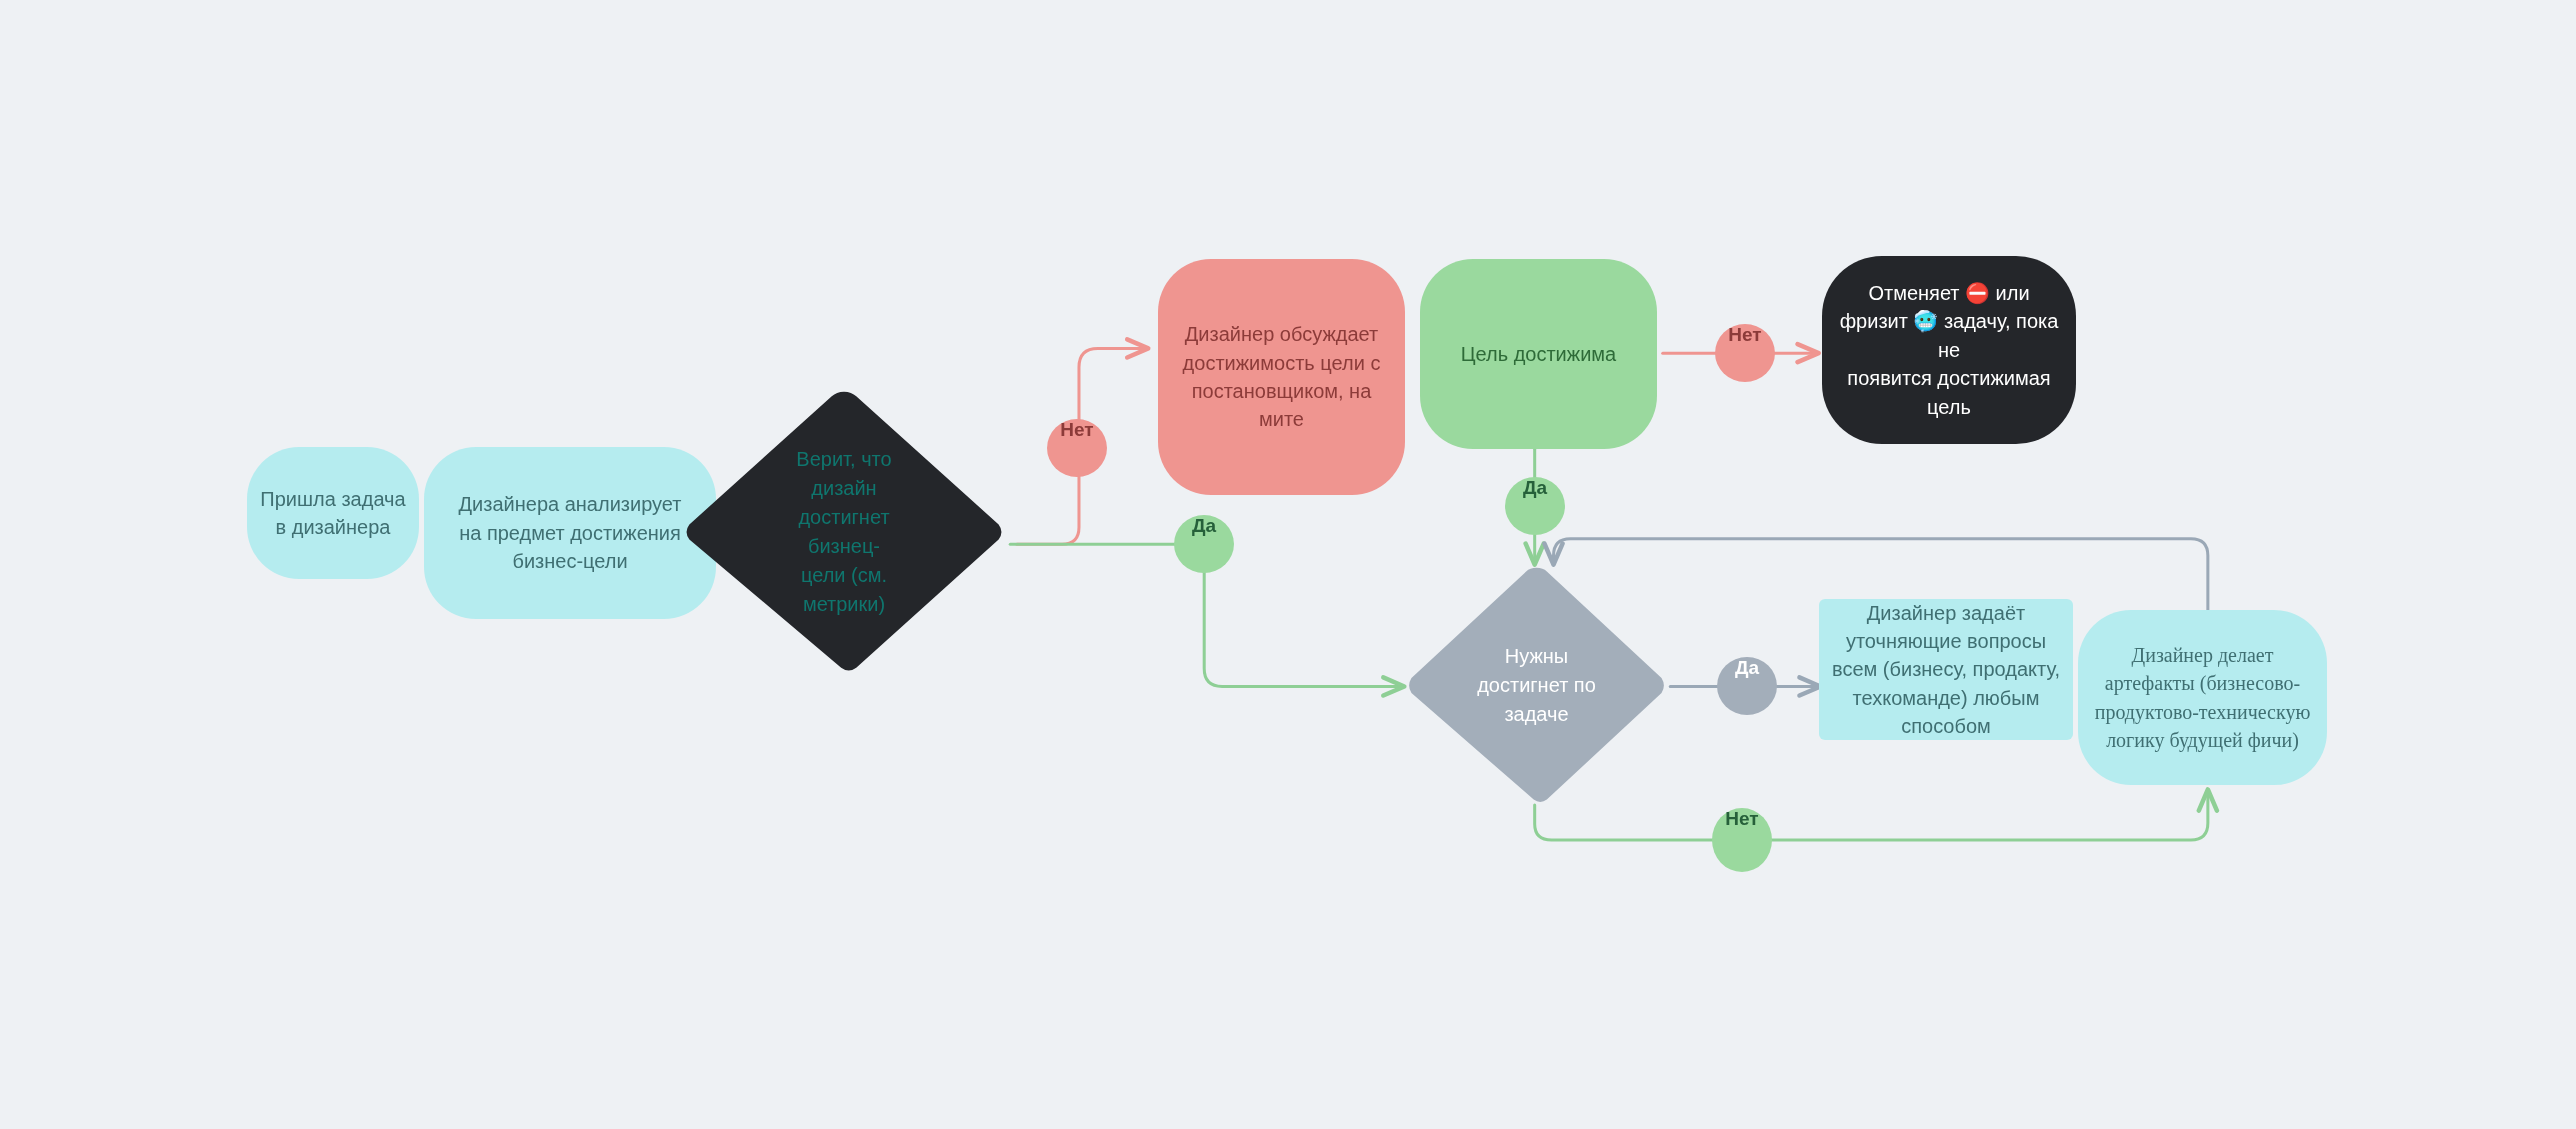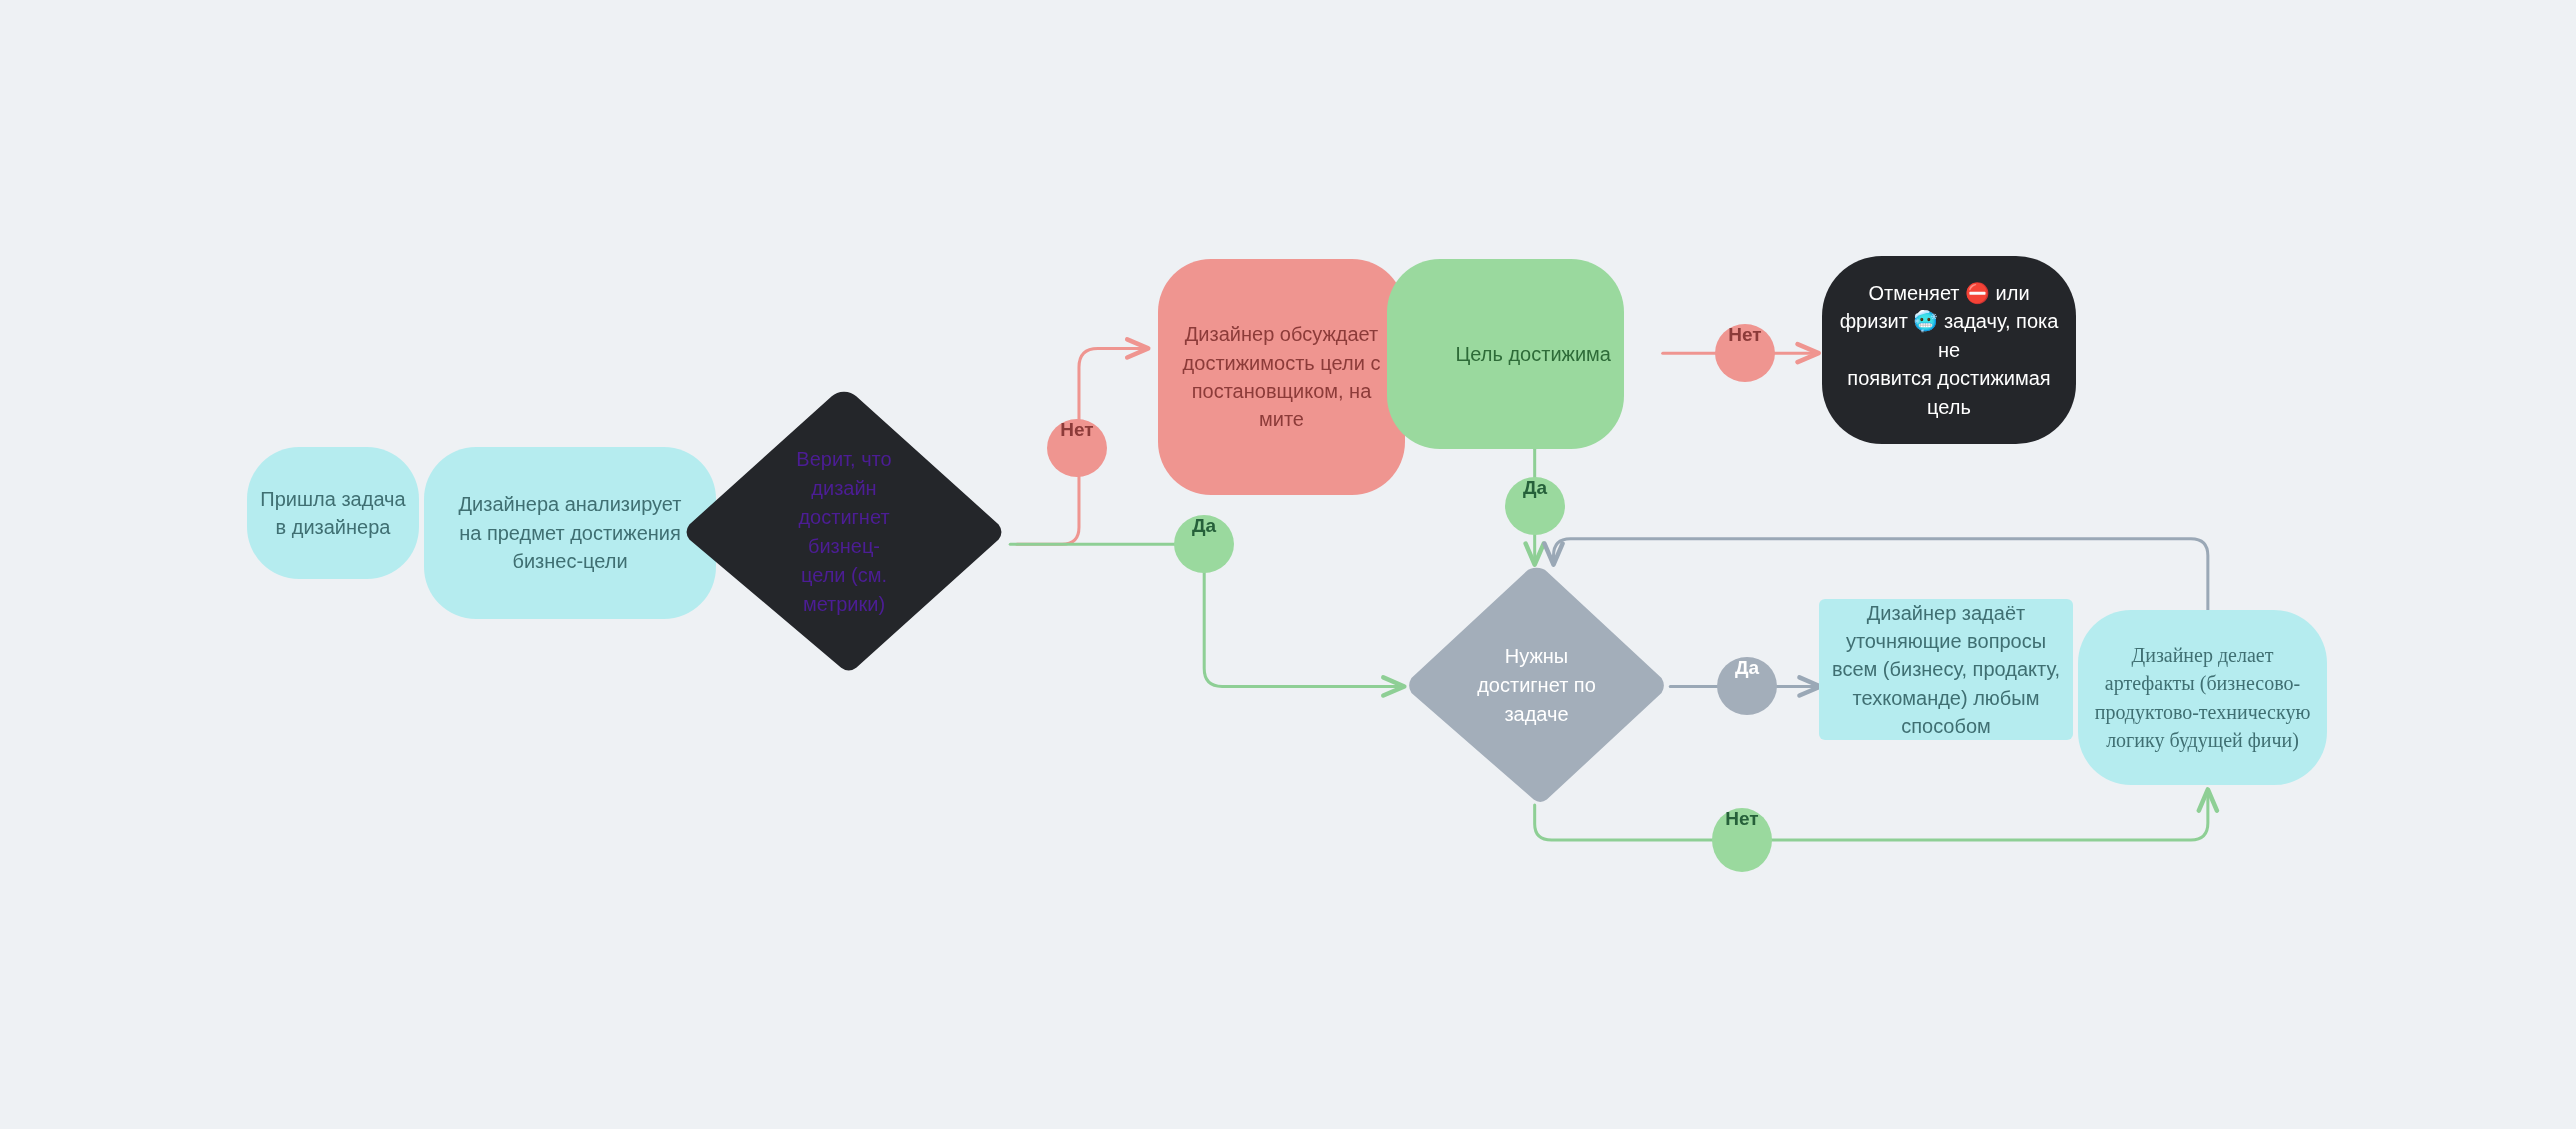--- a/index.html
+++ b/index.html
@@ -79,21 +79,21 @@
     left: 0; top: 0;
     width: 100%; height: 100%;
   }
   .diamond .label {
     position: relative;
     z-index: 2;
     white-space: pre-line;
     line-height: 1.45;
   }
   .d-black .label {
-    color: #4c1d95;
+    color: #0f766e;
     font-size: 20px;
   }
   .d-gray .label {
     color: #ffffff;
     font-size: 20px;
   }
   .pill {
     position: absolute;
     display: flex;
     align-items: flex-start;
@@ -170,21 +170,21 @@
 цели (см.
 метрики)</span>
   </div>
 
   <div class="node rounded n-pink" style="left:1158px; top:259px; width:247px; height:236px; border-radius:53px;">
     <span class="label">Дизайнер обсуждает
 достижимость цели с
 постановщиком, на мите</span>
   </div>
 
-  <div class="node rounded n-green" style="left:1387px; top:259px; width:237px; height:190px; border-radius:53px;text-align:right;">
+  <div class="node rounded n-green" style="left:1420px; top:259px; width:237px; height:190px; border-radius:53px;">
     <span class="label">Цель достижима</span>
   </div>
 
   <div class="node n-black" style="left:1822px; top:256px; width:254px; height:188px;">
     <span class="label">Отменяет ⛔ или
 фризит 🥶 задачу, пока не
 появится достижимая
 цель</span>
   </div>
 

